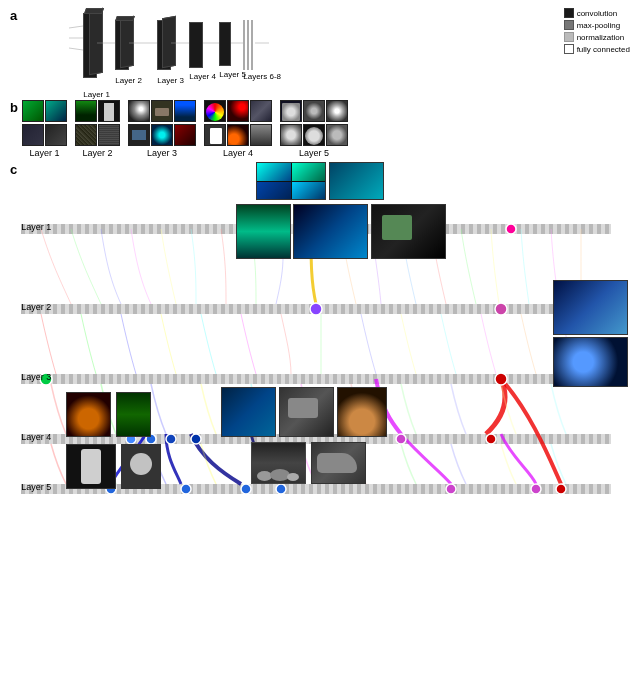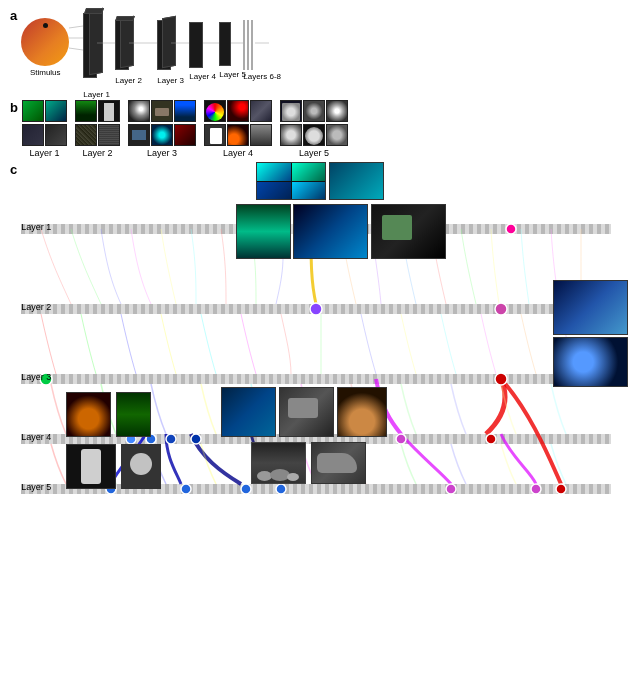--- a/index.html
+++ b/index.html
@@ -60,27 +60,20 @@
 <body>
 
 <div class="main-container">
 
   <div class="section-wrapper">
     <div class="sec-header">
       <span class="section-label">a</span>
 
       <div style="flex:1; position:relative; height:90px;">
 
-        <div style="position:absolute; left:0; top:10px; display:flex; flex-direction:column; align-items:center;">
-          <div style="width:48px;height:48px;background:linear-gradient(135deg,#c0392b,#e67e22 60%,#f39c12);border-radius:50%;position:relative;">
-            <div style="position:absolute;top:5px;left:22px;width:5px;height:5px;background:#111;border-radius:50%;"></div>
-
-          </div>
-          <div style="font-size:8px;margin-top:2px;">Stimulus</div>
-        </div>
 
         <div style="position:absolute;left:62px;top:5px;">
           <div style="width:14px;height:65px;background:#1a1a1a;border:1px solid #444;position:relative;">
             <div style="position:absolute;top:-5px;left:5px;width:14px;height:65px;background:#2a2a2a;border:1px solid #444;transform:skewY(-10deg);"></div>
             <div style="position:absolute;top:-6px;left:1px;width:18px;height:6px;background:#333;border:1px solid #444;transform:skewX(-20deg);"></div>
           </div>
           <div style="font-size:8px;margin-top:12px;white-space:nowrap;">Layer 1</div>
         </div>
 
         <div style="position:absolute;left:94px;top:12px;">
@@ -126,20 +119,38 @@
           <line x1="48" y1="40" x2="62" y2="42" stroke="#999" stroke-width="0.5"></line>
 
           <line x1="76" y1="35" x2="94" y2="35" stroke="#999" stroke-width="0.5"></line>
           <line x1="108" y1="35" x2="136" y2="35" stroke="#999" stroke-width="0.5"></line>
           <line x1="150" y1="35" x2="168" y2="35" stroke="#999" stroke-width="0.5"></line>
           <line x1="182" y1="35" x2="198" y2="35" stroke="#999" stroke-width="0.5"></line>
           <line x1="210" y1="35" x2="222" y2="35" stroke="#999" stroke-width="0.5"></line>
           <line x1="234" y1="35" x2="248" y2="35" stroke="#999" stroke-width="0.5"></line>
         </svg>
 
+        <div style="position:absolute;right:0;top:0;font-size:8px;">
+          <div style="display:flex;align-items:center;margin-bottom:2px;">
+            <div style="width:10px;height:10px;background:#1a1a1a;border:1px solid #333;margin-right:3px;"></div>
+            <span>convolution</span>
+          </div>
+          <div style="display:flex;align-items:center;margin-bottom:2px;">
+            <div style="width:10px;height:10px;background:#777;border:1px solid #555;margin-right:3px;"></div>
+            <span>max-pooling</span>
+          </div>
+          <div style="display:flex;align-items:center;margin-bottom:2px;">
+            <div style="width:10px;height:10px;background:#bbb;border:1px solid #999;margin-right:3px;"></div>
+            <span>normalization</span>
+          </div>
+          <div style="display:flex;align-items:center;">
+            <div style="width:10px;height:10px;background:#fff;border:1px solid #555;margin-right:3px;"></div>
+            <span>fully connected</span>
+          </div>
+        </div>
       </div>
     </div>
   </div>
 
   <div class="section-wrapper" style="margin-bottom:4px;">
     <div style="display:flex;align-items:flex-start;">
       <span class="section-label">b</span>
       <div style="flex:1;">
 
         <div class="b-groups">

